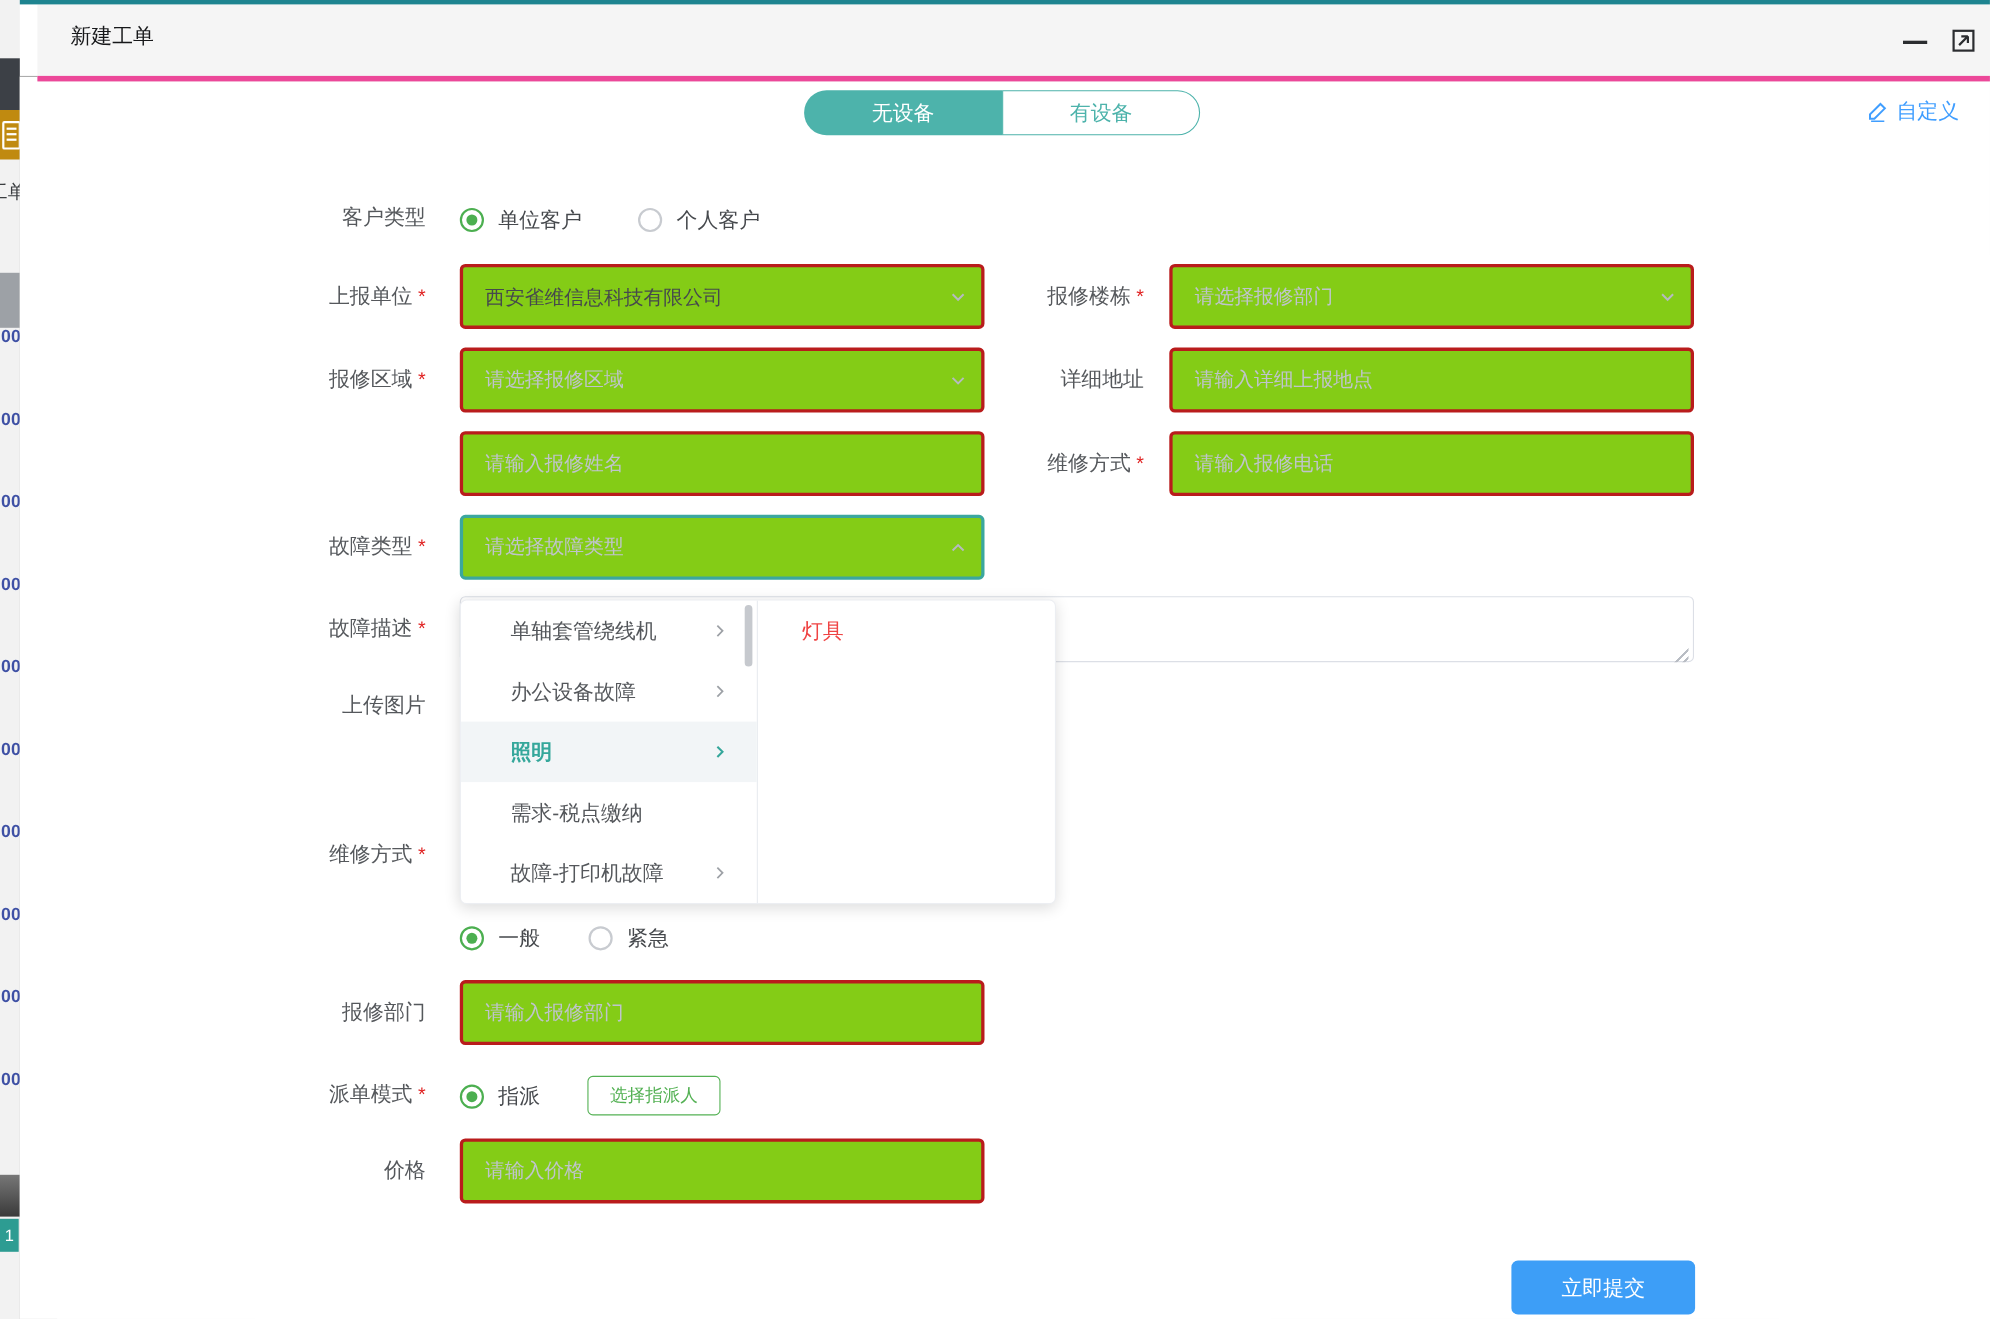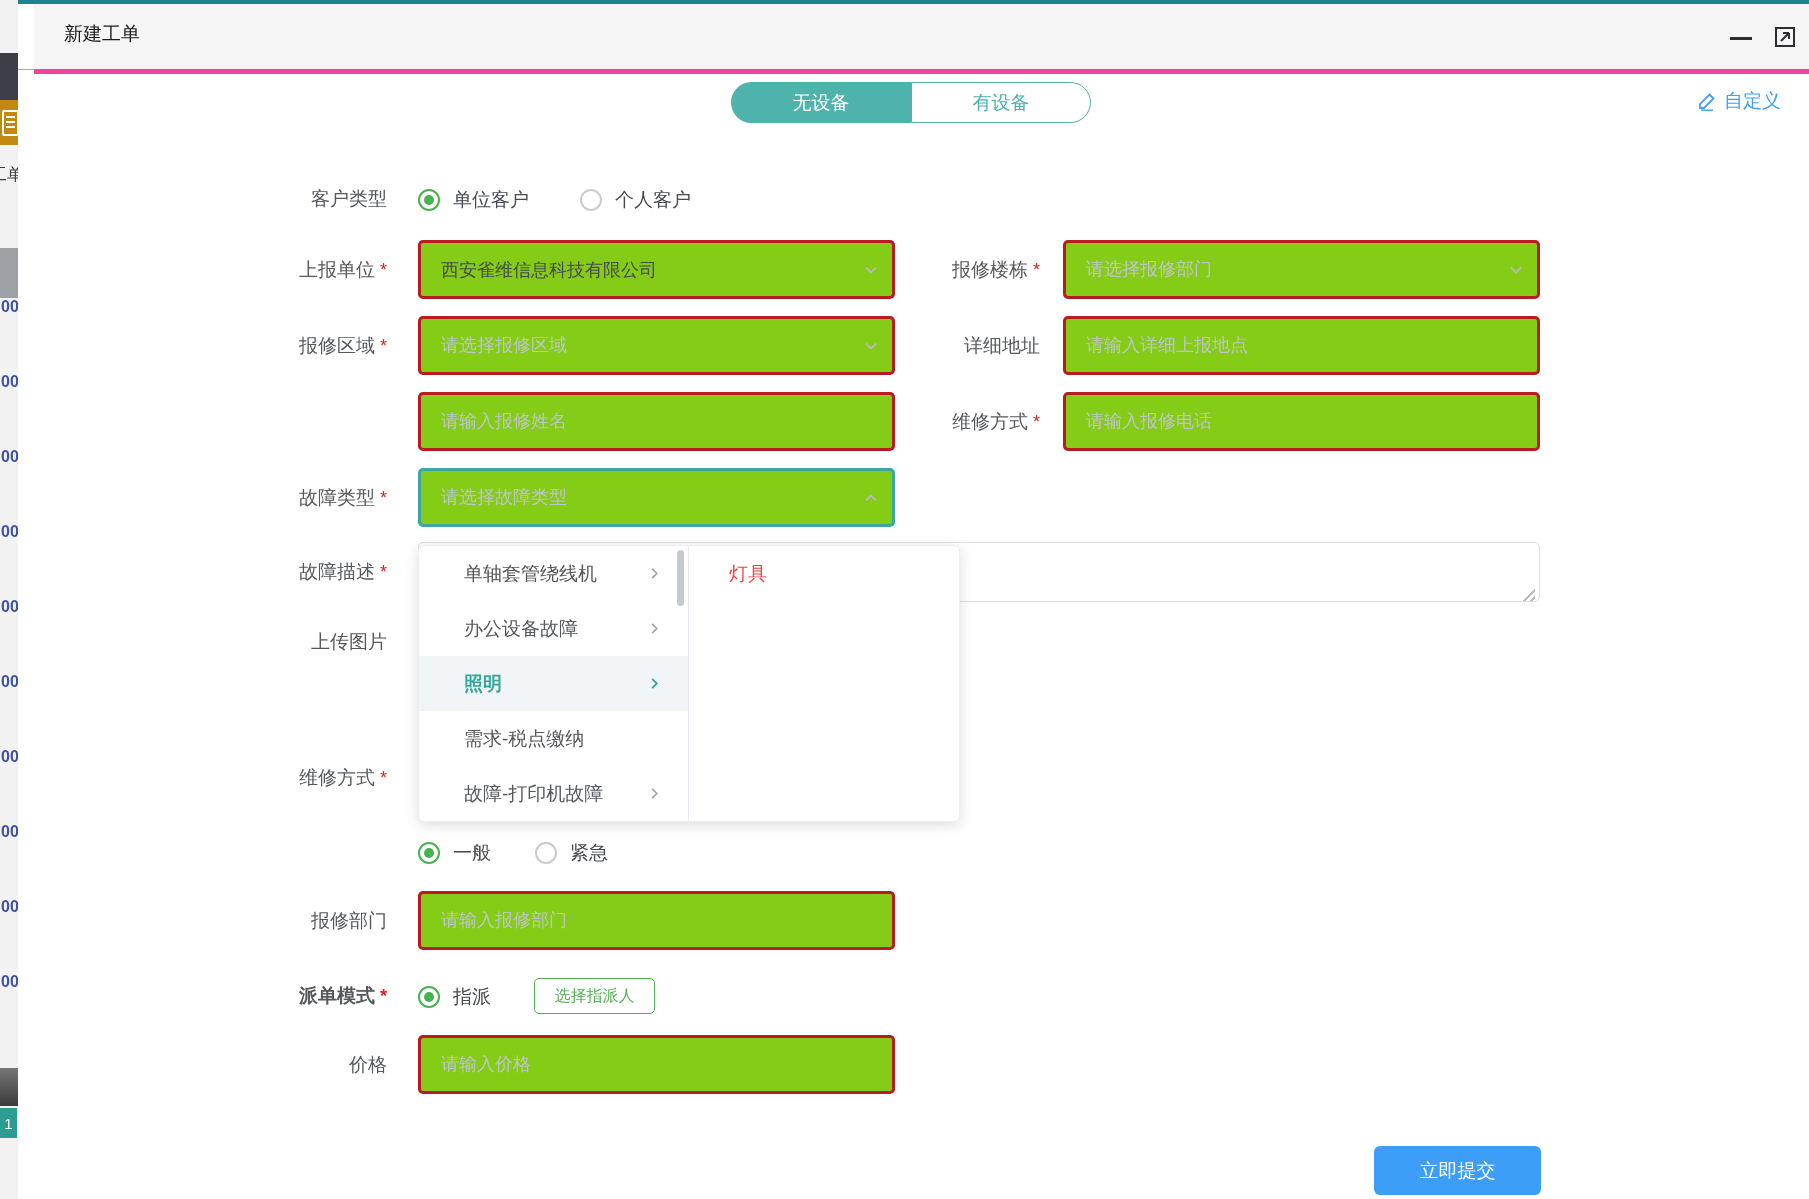--- a/index.html
+++ b/index.html
@@ -220,21 +220,21 @@
   <div class="radio" style="left:535px;top:840px;">
     <span class="rc rc-un"></span>
     <span class="rl">紧急</span>
   </div>
 
   <div class="lbl" style="left:200px;top:891px;">报修部门</div>
   <div class="fieldwrap" style="left:418px;top:891px;">
     <input class="txt txt-plain" placeholder="请输入报修部门" style="">
   </div>
 
-  <div class="lbl req" style="left:200px;top:966px;font-weight:bold;">派单模式</div>
+  <div class="lbl req" style="left:200px;top:966px;">派单模式</div>
   <div class="radio" style="left:418px;top:984px;justify-content:flex-end;">
     <span class="rc rc-sel"></span>
     <span class="rl">指派</span>
   </div>
   <div class="pick-btn" style="left:534px;top:978px;">选择指派人</div>
 
   <div class="lbl" style="left:200px;top:1035px;">价格</div>
   <div class="fieldwrap" style="left:418px;top:1035px;">
     <input class="txt txt-plain" placeholder="请输入价格" style="">
   </div>

